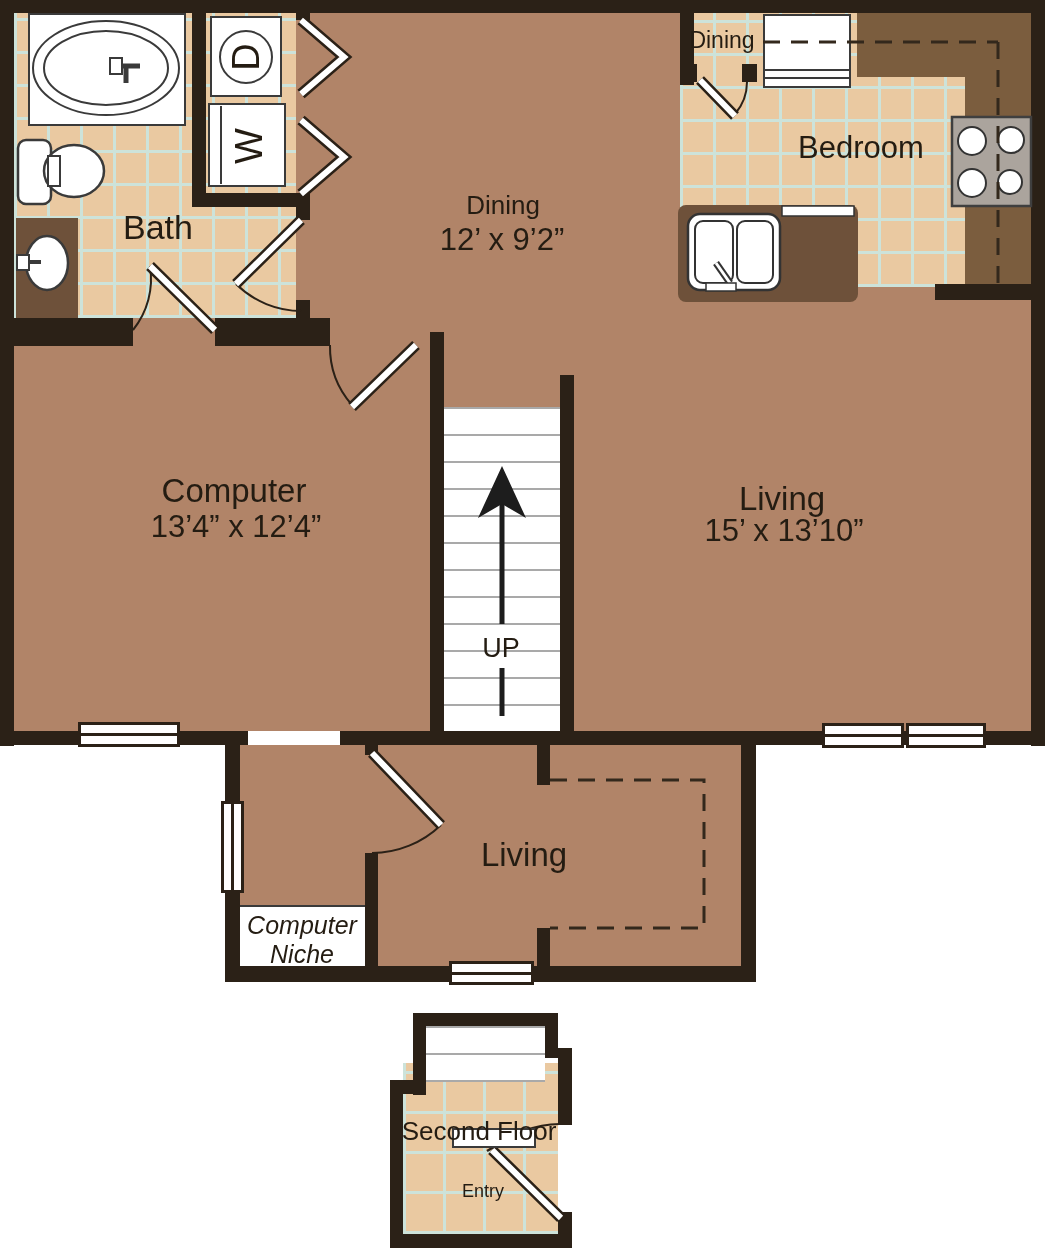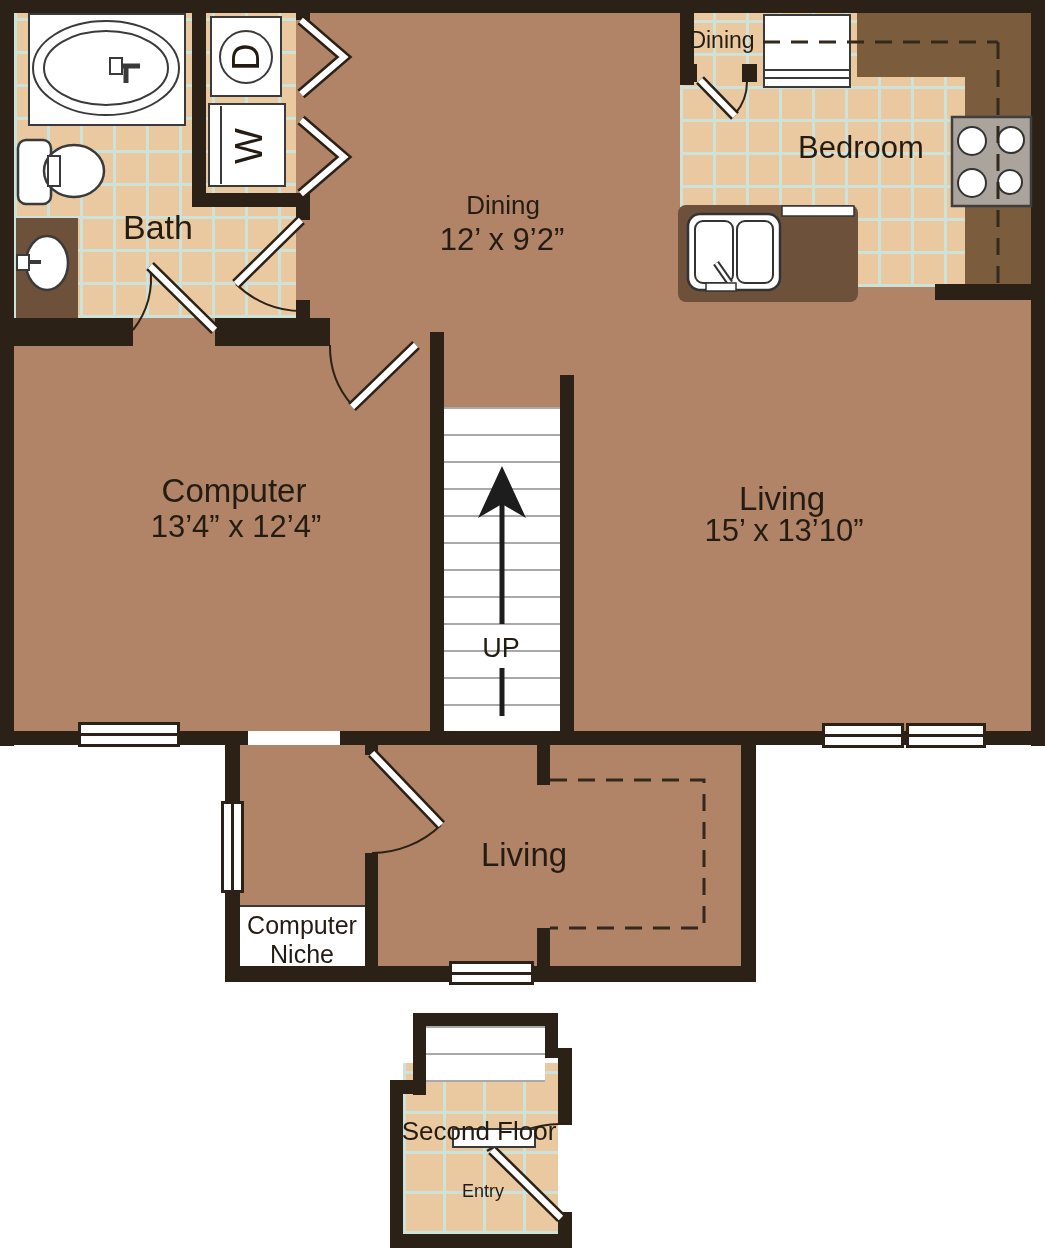--- a/index.html
+++ b/index.html
@@ -23,21 +23,21 @@
   .whitebox{position:absolute;background:#fff;border:2px solid #3a3a3a;}
   .counter{position:absolute;background:var(--counter);}
   .counter2{position:absolute;background:var(--counter2);border-radius:8px;}
   .stairs{position:absolute;background:#fff;
     background-image:repeating-linear-gradient(180deg,#a9a9a9 0 2px, transparent 2px 27px);}
   .window{position:absolute;background:#fff;border:3px solid var(--wall);z-index:5;}
   .window .mid-h{position:absolute;left:0;right:0;top:50%;margin-top:-1.5px;height:3px;background:var(--wall);}
   .window .mid-v{position:absolute;top:0;bottom:0;left:50%;margin-left:-1.5px;width:3px;background:var(--wall);}
   .lbl{position:absolute;transform:translate(-50%,-50%);white-space:nowrap;
        color:var(--ink);z-index:6;text-align:center;line-height:1.15;}
-  .lbl.wrap{white-space:normal;}
+  .lbl.wrap{white-space:normal;font-style:italic;}
   svg.overlay{position:absolute;left:0;top:0;z-index:4;}
   .z2{z-index:2}.z3{z-index:3}
 </style>
 </head>
 <body>
 
 <div id="plan">
 
   <div class="floor" style="left:14px;top:13px;width:1017px;height:718px"></div>
   <div class="floor" style="left:240px;top:745px;width:501px;height:221px"></div>

